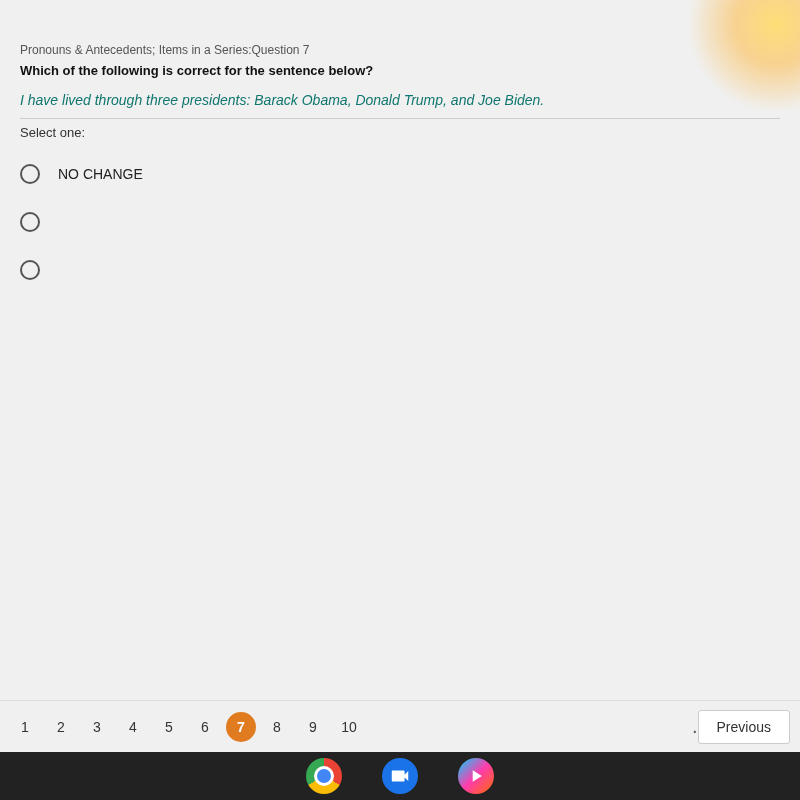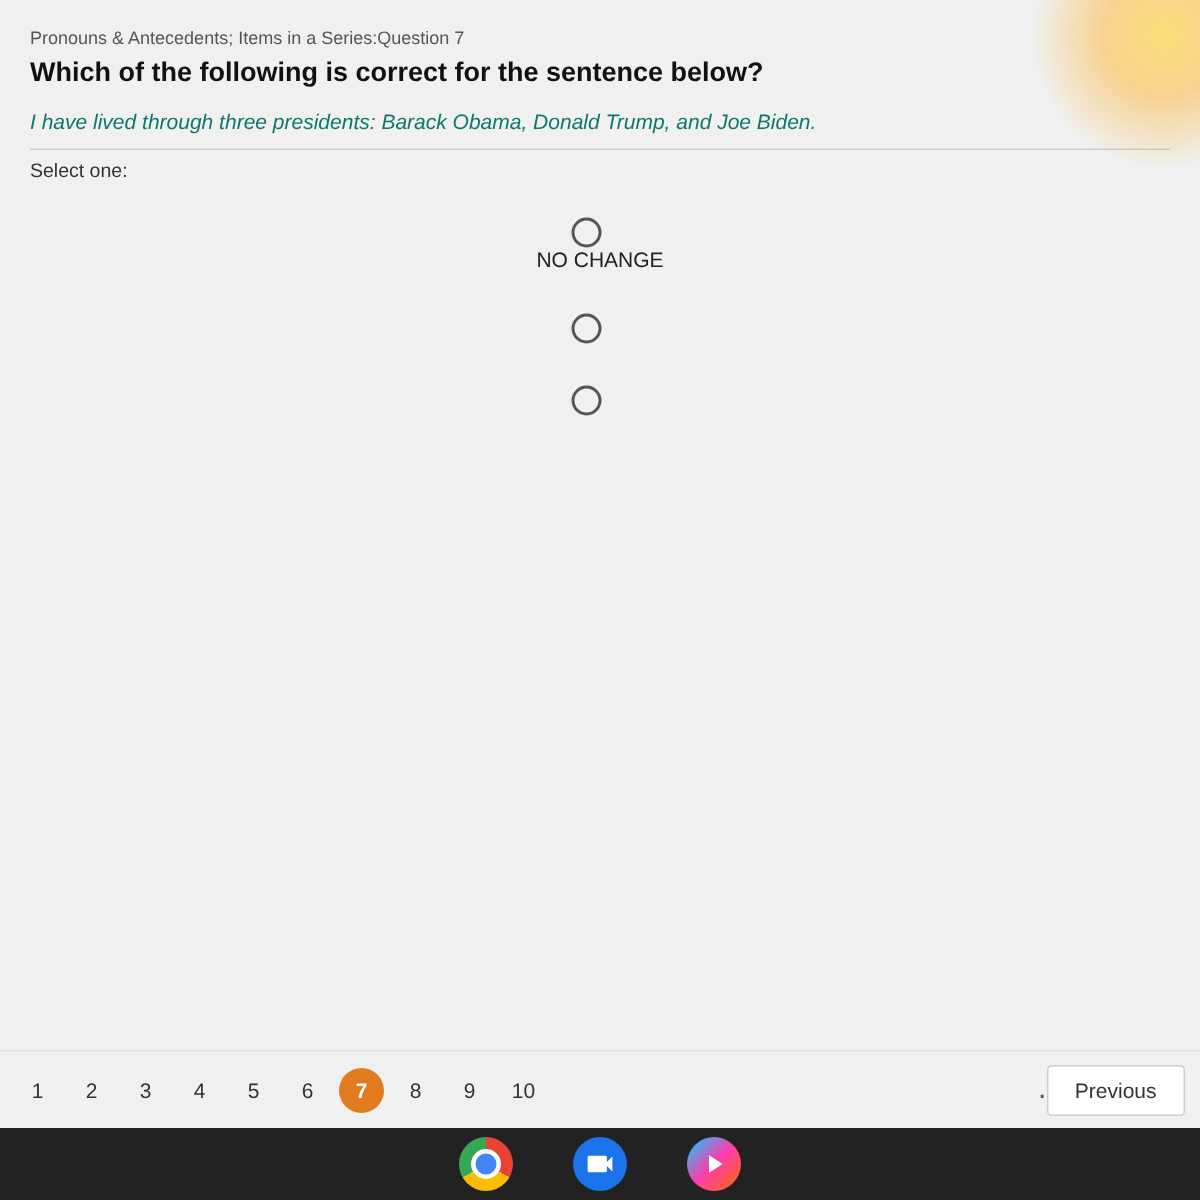--- a/index.html
+++ b/index.html
@@ -18,24 +18,25 @@
       width: 100%;
       height: 740px;
       padding: 18px 20px;
       position: relative;
     }
 
     .breadcrumb {
       font-size: 12px;
       color: #555;
       margin-bottom: 6px;
+      margin-top: 25px;
     }
 
     .question-title {
-      font-size: 18px;
+      font-size: 13px;
       font-weight: bold;
       color: #111;
       margin-bottom: 14px;
     }
 
     .sentence-display {
       font-size: 14px;
       color: #0f766e;
       font-style: italic;
       margin-bottom: 6px;
@@ -53,21 +54,20 @@
       list-style: none;
       padding: 0;
     }
 
     .option-item {
       display: flex;
       align-items: center;
       padding: 14px 0;
       border-bottom: none;
       cursor: pointer;
-      flex-direction: column;
     }
 
     .radio-circle {
       width: 20px;
       height: 20px;
       border-radius: 50%;
       border: 2px solid #555;
       margin-right: 18px;
       flex-shrink: 0;
       background: transparent;

